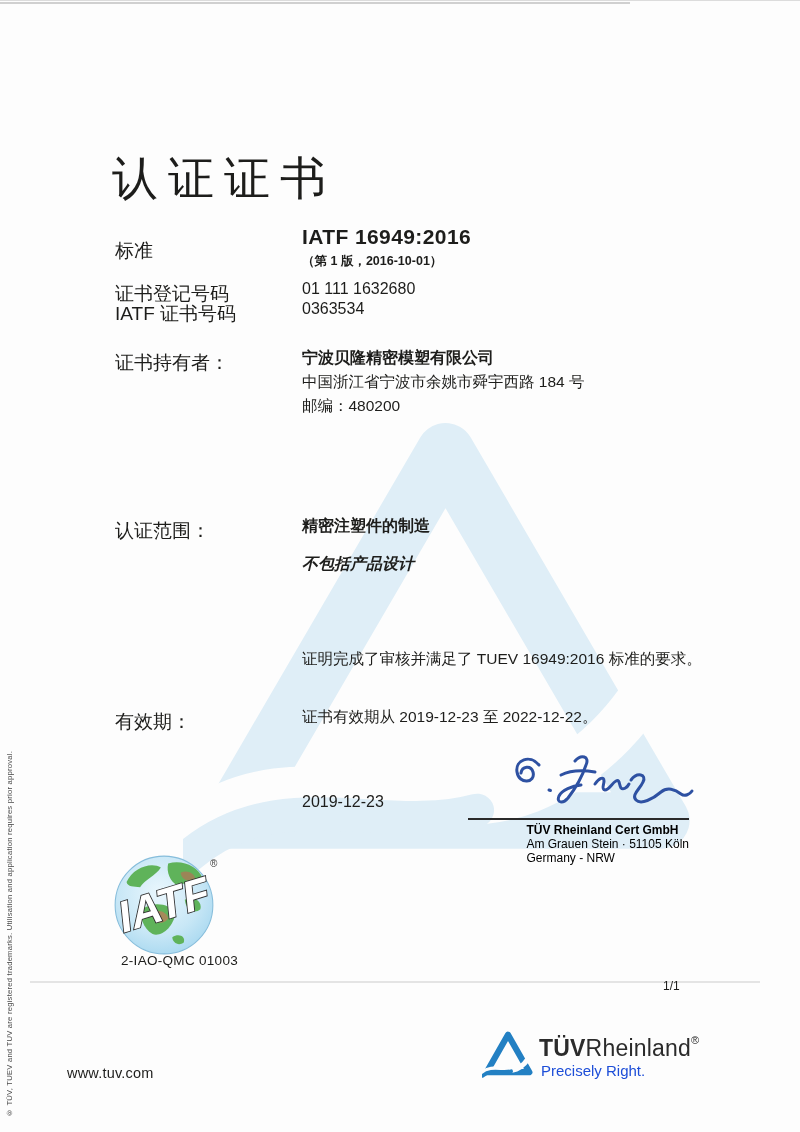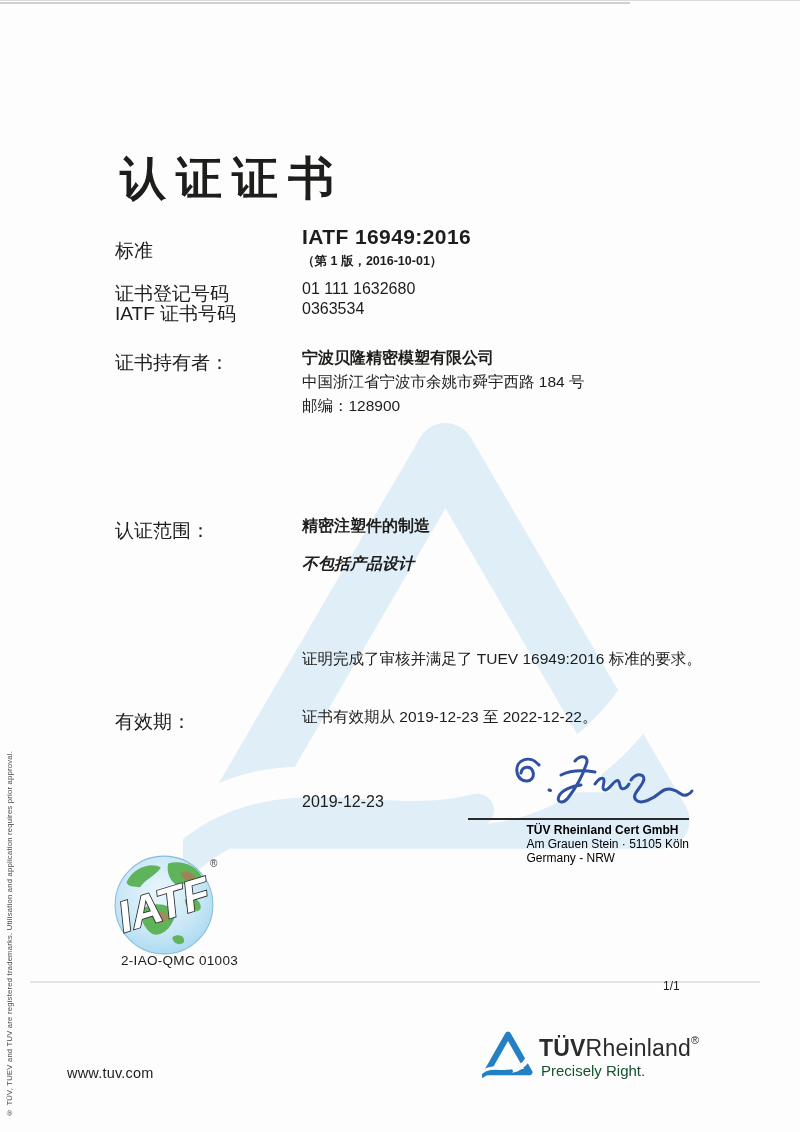--- a/index.html
+++ b/index.html
@@ -13,21 +13,21 @@
   .scan-top-a{top:0;left:0;width:800px;height:1px;background:#dcdcdc;}
   .scan-top-b{top:2px;left:0;width:630px;height:2px;background:#9a9a9a;opacity:.45;}
   .scan-mid{top:981px;left:30px;width:730px;height:2px;background:#d9d9d9;opacity:.7;}
 
   .side-note{
     left:5px;top:692px;height:425px;
     writing-mode:vertical-rl;transform:rotate(180deg);
     font-size:7.6px;color:#4a4a4a;letter-spacing:.25px;white-space:nowrap;
   }
 
-  .title{left:112px;top:148px;font-size:46px;font-weight:700;letter-spacing:10px;margin-left:8px;}
+  .title{left:112px;top:148px;font-size:46px;font-weight:400;letter-spacing:10px;}
 
   .lbl{left:115px;font-size:19px;color:#1d1d1b;}
   .val{left:278px;font-size:16px;margin-left:24px;}
 
   .std-label{top:238px;}
   .std-value{top:225px;font-size:21px;font-weight:700;letter-spacing:.4px;}
   .std-edition{top:253px;font-size:12.5px;font-weight:700;}
 
   .reg-label{top:281px;}
   .reg-value{top:280px;}
@@ -61,21 +61,21 @@
   .globe-reg{left:210px;top:858px;font-size:10px;color:#3a3a3a;}
   .iatf-code{left:121px;top:953px;font-size:13.5px;letter-spacing:.3px;}
 
   .page-num{left:663px;top:979px;font-size:12px;}
 
   .url{left:67px;top:1065px;font-size:14.5px;letter-spacing:.2px;}
   .tuv-tri{left:482px;top:1027px;width:52px;height:54px;}
   .brand{left:539px;top:1034px;font-size:23px;letter-spacing:.2px;color:#2b2b2b;white-space:nowrap;}
   .brand b{font-weight:700;}
   .brand sup{font-size:11px;vertical-align:12px;}
-  .tagline{left:541px;top:1062px;font-size:15px;color:#14532d;}
+  .tagline{left:541px;top:1062px;font-size:15px;color:#1d4ed8;}
 </style>
 </head>
 <body>
 
 <div class="page">
 
   <div class="abs scan-top-a"></div>
   <div class="abs scan-top-b"></div>
   <div class="abs scan-mid"></div>
 
@@ -94,21 +94,21 @@
   <div class="abs val std-edition">（第 1 版，2016-10-01）</div>
 
   <div class="abs lbl reg-label">证书登记号码</div>
   <div class="abs val reg-value">01 111 1632680</div>
   <div class="abs lbl iatfno-label">IATF 证书号码</div>
   <div class="abs val iatfno-value">0363534</div>
 
   <div class="abs lbl holder-label">证书持有者：</div>
   <div class="abs val holder-company">宁波贝隆精密模塑有限公司</div>
   <div class="abs val holder-address">中国浙江省宁波市余姚市舜宇西路 184 号</div>
-  <div class="abs val holder-postal">邮编：128900</div>
+  <div class="abs val holder-postal">邮编：480200</div>
 
   <div class="abs lbl scope-label">认证范围：</div>
   <div class="abs val scope-1">精密注塑件的制造</div>
   <div class="abs val scope-2">不包括产品设计</div>
 
   <div class="abs val statement">证明完成了审核并满足了 TUEV 16949:2016 标准的要求。</div>
 
   <div class="abs lbl validity-label">有效期：</div>
   <div class="abs val validity-value">证书有效期从 2019-12-23 至 2022-12-22。</div>
 

